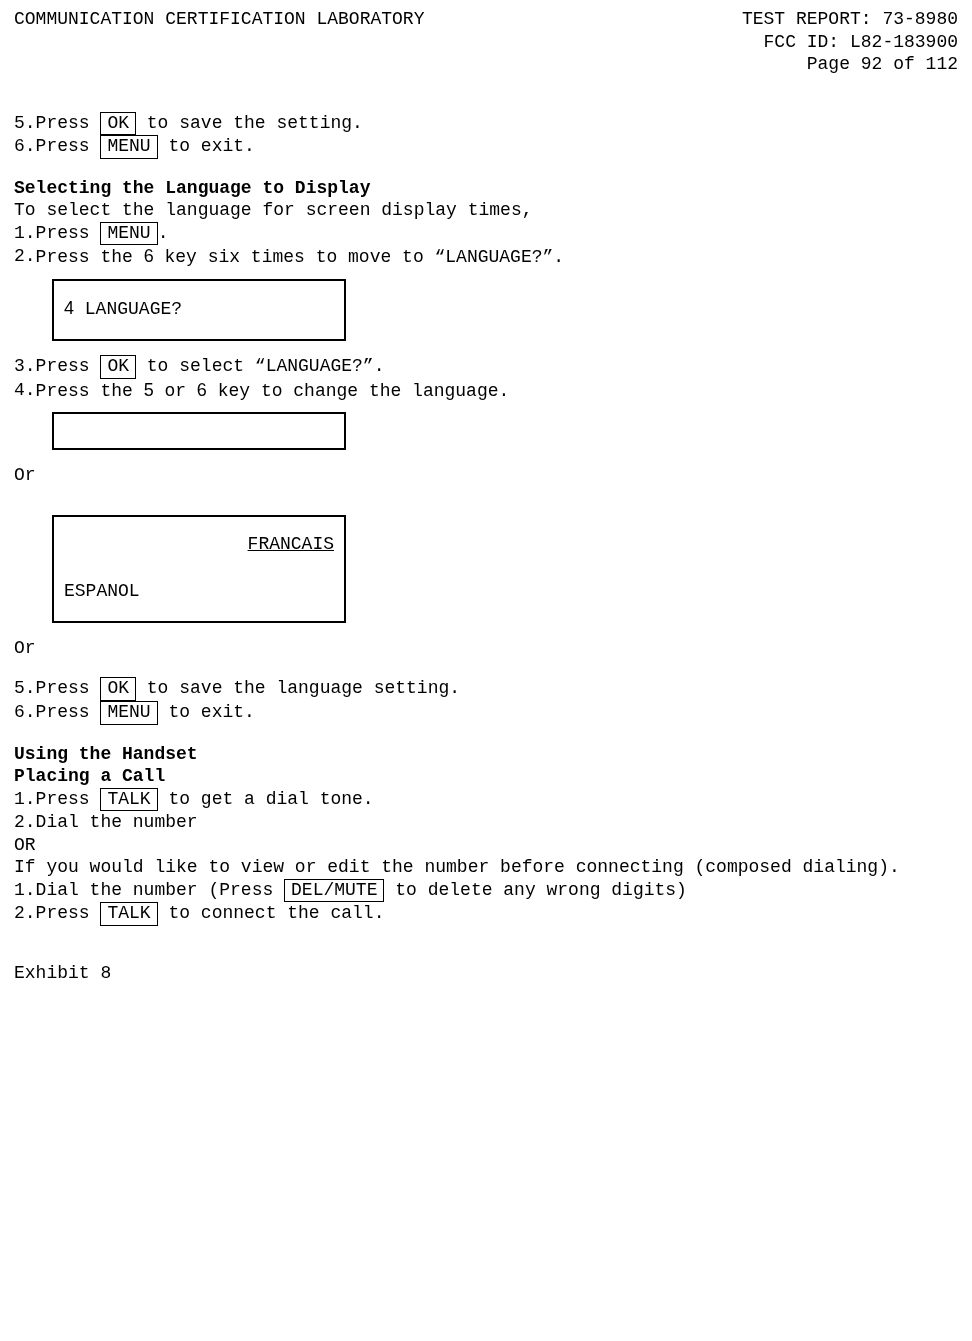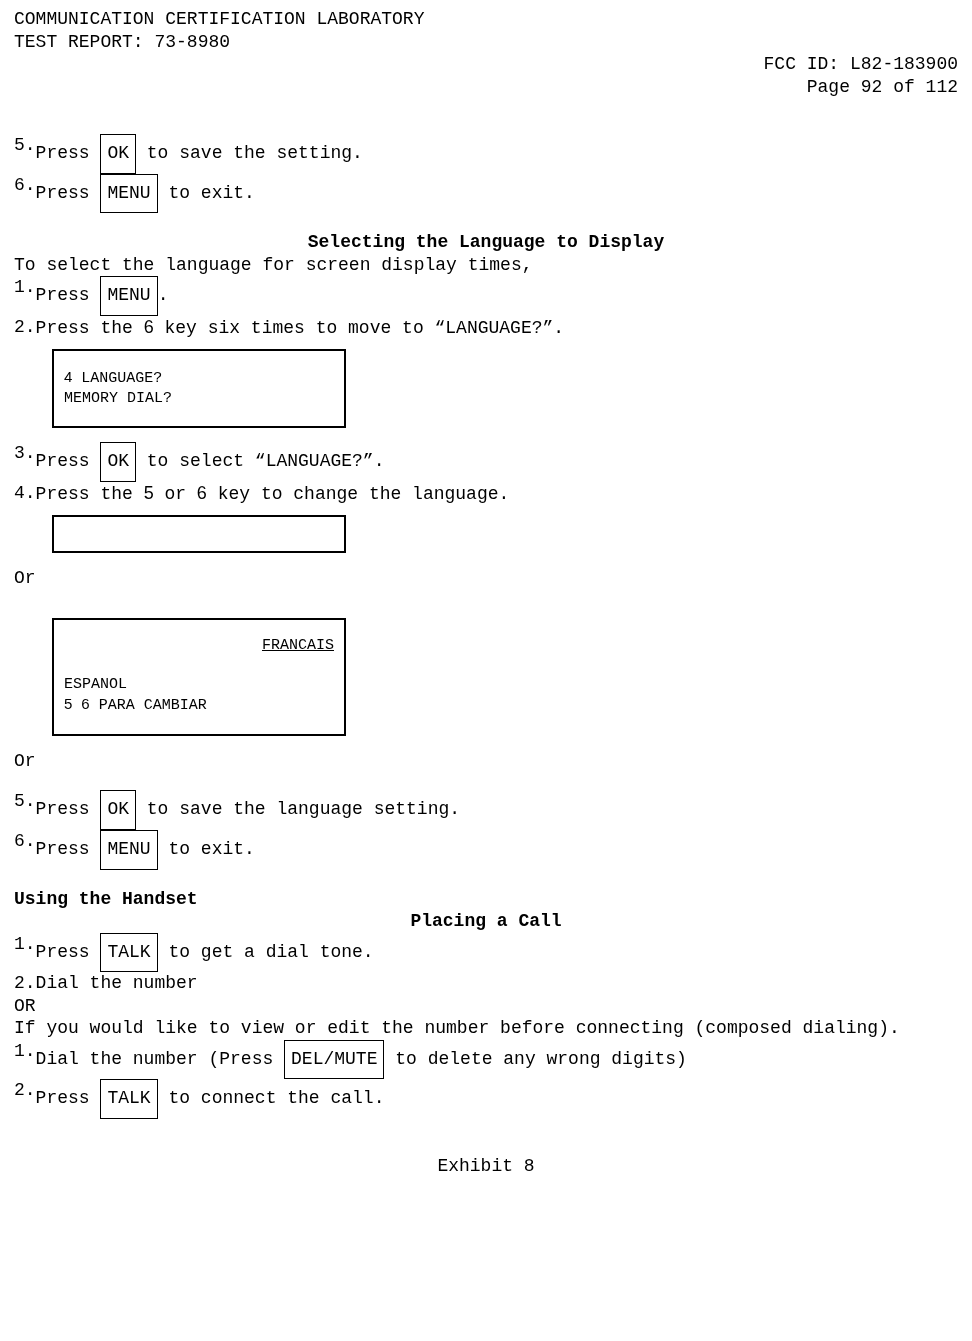--- a/index.html
+++ b/index.html
@@ -9,51 +9,50 @@
     font-size: 18px;
     line-height: 1.25;
     color: #000;
     background: #fff;
     width: 944px;
   }
   .header-row {
     display: flex;
     justify-content: space-between;
     white-space: pre;
-    flex-direction: column;
   }
   .header-right {
     text-align: right;
   }
   .bold { font-weight: bold; }
-  .centered { text-align: center; }
+  .centered { }
   .ol-item {
     display: flex;
   }
   .ol-num {
     width: 2ch;
     flex: 0 0 2ch;
   }
   .ol-body {
     flex: 1;
   }
   .key {
     display: inline-block;
     border: 1px solid #000;
-    padding: 8px 6px;
+    padding: 0 6px;
     line-height: 1.2;
     font-family: inherit;
   }
   .display-box {
     border: 2px solid #000;
     width: 270px;
     padding: 16px 10px 18px 10px;
     margin: 10px 0 14px 38px;
     font-family: "Courier New", Courier, monospace;
-    font-size: 15px;
+    font-size: 18px;
     line-height: 1.3;
   }
   .display-line { white-space: pre; }
   .sans-digit {
     font-family: Arial, Helvetica, sans-serif;
     font-weight: normal;
   }
   .underline { text-decoration: underline; text-align: right; }
   .gap-med { height: 18px; }
   .gap-large { height: 36px; }
@@ -97,21 +96,20 @@
 </div>
 <div class="ol-item">
   <span class="ol-num">2.</span>
   <span class="ol-body">
     <span>Press the </span><span class="sans-digit">6</span><span> key six times to move to “LANGUAGE?”.</span>
   </span>
 </div>
 
 <div class="display-box">
   <div class="display-line"><span class="sans-digit">4</span><span> LANGUAGE?</span></div>
-  <div class="display-line">MEMORY DIAL?</div>
 </div>
 
 <div class="ol-item">
   <span class="ol-num">3.</span>
   <span class="ol-body">
     <span>Press </span><span class="key">OK</span><span> to select “LANGUAGE?”.</span>
   </span>
 </div>
 <div class="ol-item">
   <span class="ol-num">4.</span>
@@ -124,21 +122,20 @@
 </div>
 
 <div>Or</div>
 
 <div class="gap-med"></div>
 
 <div class="display-box">
   <div class="display-line underline">FRANCAIS</div>
   <div class="display-line">&nbsp;</div>
   <div class="display-line">ESPANOL</div>
-  <div class="display-line"><span class="sans-digit">5</span> <span class="sans-digit">6</span><span> PARA CAMBIAR</span></div>
 </div>
 
 <div>Or</div>
 
 <div class="gap-med"></div>
 
 <div class="ol-item">
   <span class="ol-num">5.</span>
   <span class="ol-body">
     <span>Press </span><span class="key">OK</span><span> to save the language setting.</span>

